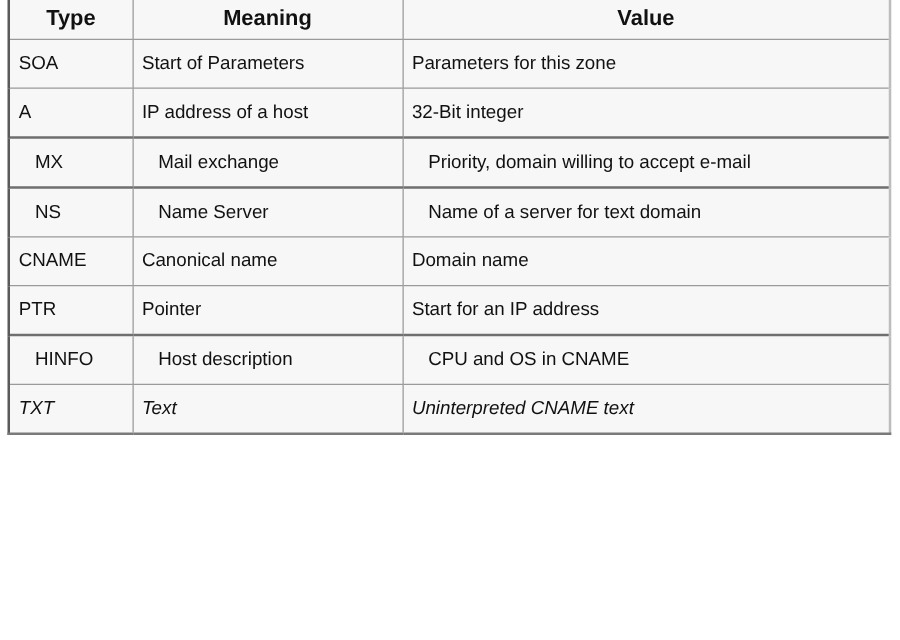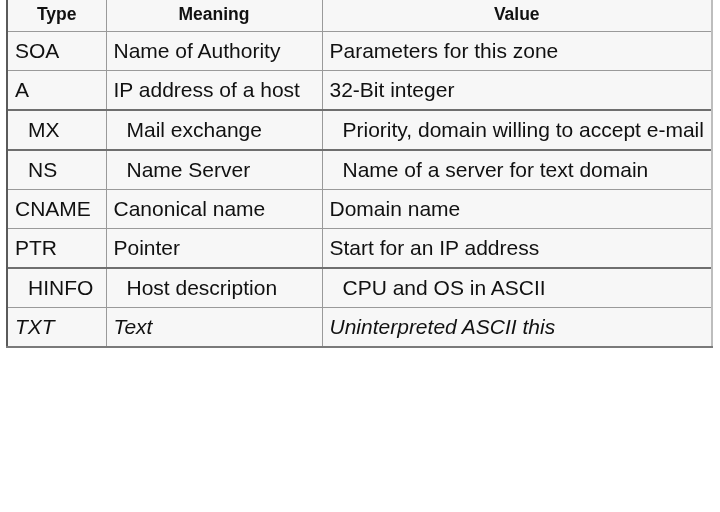--- a/index.html
+++ b/index.html
@@ -42,21 +42,21 @@
   table.dns-table col.c-value   { width: 390px; }
 
   table.dns-table th,
   table.dns-table td {
     border-top: 1px solid #9a9a9a;
     border-bottom: 1px solid #9a9a9a;
     border-left: 1px solid #9a9a9a;
     border-right: 1px solid #9a9a9a;
     background: #f7f7f7;
     color: #111111;
-    font-size: 21px;
+    font-size: 15px;
     line-height: 1.1;
     padding: 0 0 0 7px;
     height: 38px;
     vertical-align: middle;
     white-space: nowrap;
     overflow: hidden;
   }
 
   
   table.dns-table th:first-child,
@@ -105,21 +105,21 @@
         <tr>
           <th>Type</th>
           <th>Meaning</th>
           <th>Value</th>
         </tr>
       </thead>
       <tbody id="dns-table-body">
 
       <tr>
             <td>SOA</td>
-            <td>Name of Authority</td>
+            <td>Start of Parameters</td>
             <td>Parameters for this zone</td>
           </tr>
           <tr>
             <td>A</td>
             <td>IP address of a host</td>
             <td>32-Bit integer</td>
           </tr>
           <tr class="heavy">
             <td>MX</td>
             <td>Mail exchange</td>
@@ -136,24 +136,24 @@
             <td>Domain name</td>
           </tr>
           <tr>
             <td>PTR</td>
             <td>Pointer</td>
             <td>Start for an IP address</td>
           </tr>
           <tr class="heavy">
             <td>HINFO</td>
             <td>Host description</td>
-            <td>CPU and OS in ASCII</td>
+            <td>CPU and OS in CNAME</td>
           </tr>
           <tr>
             <td>TXT</td>
             <td>Text</td>
-            <td>Uninterpreted ASCII this</td>
+            <td>Uninterpreted CNAME text</td>
           </tr>
         </tbody>
     </table>
   </div>
 
 </div>
 
 </body></html>

